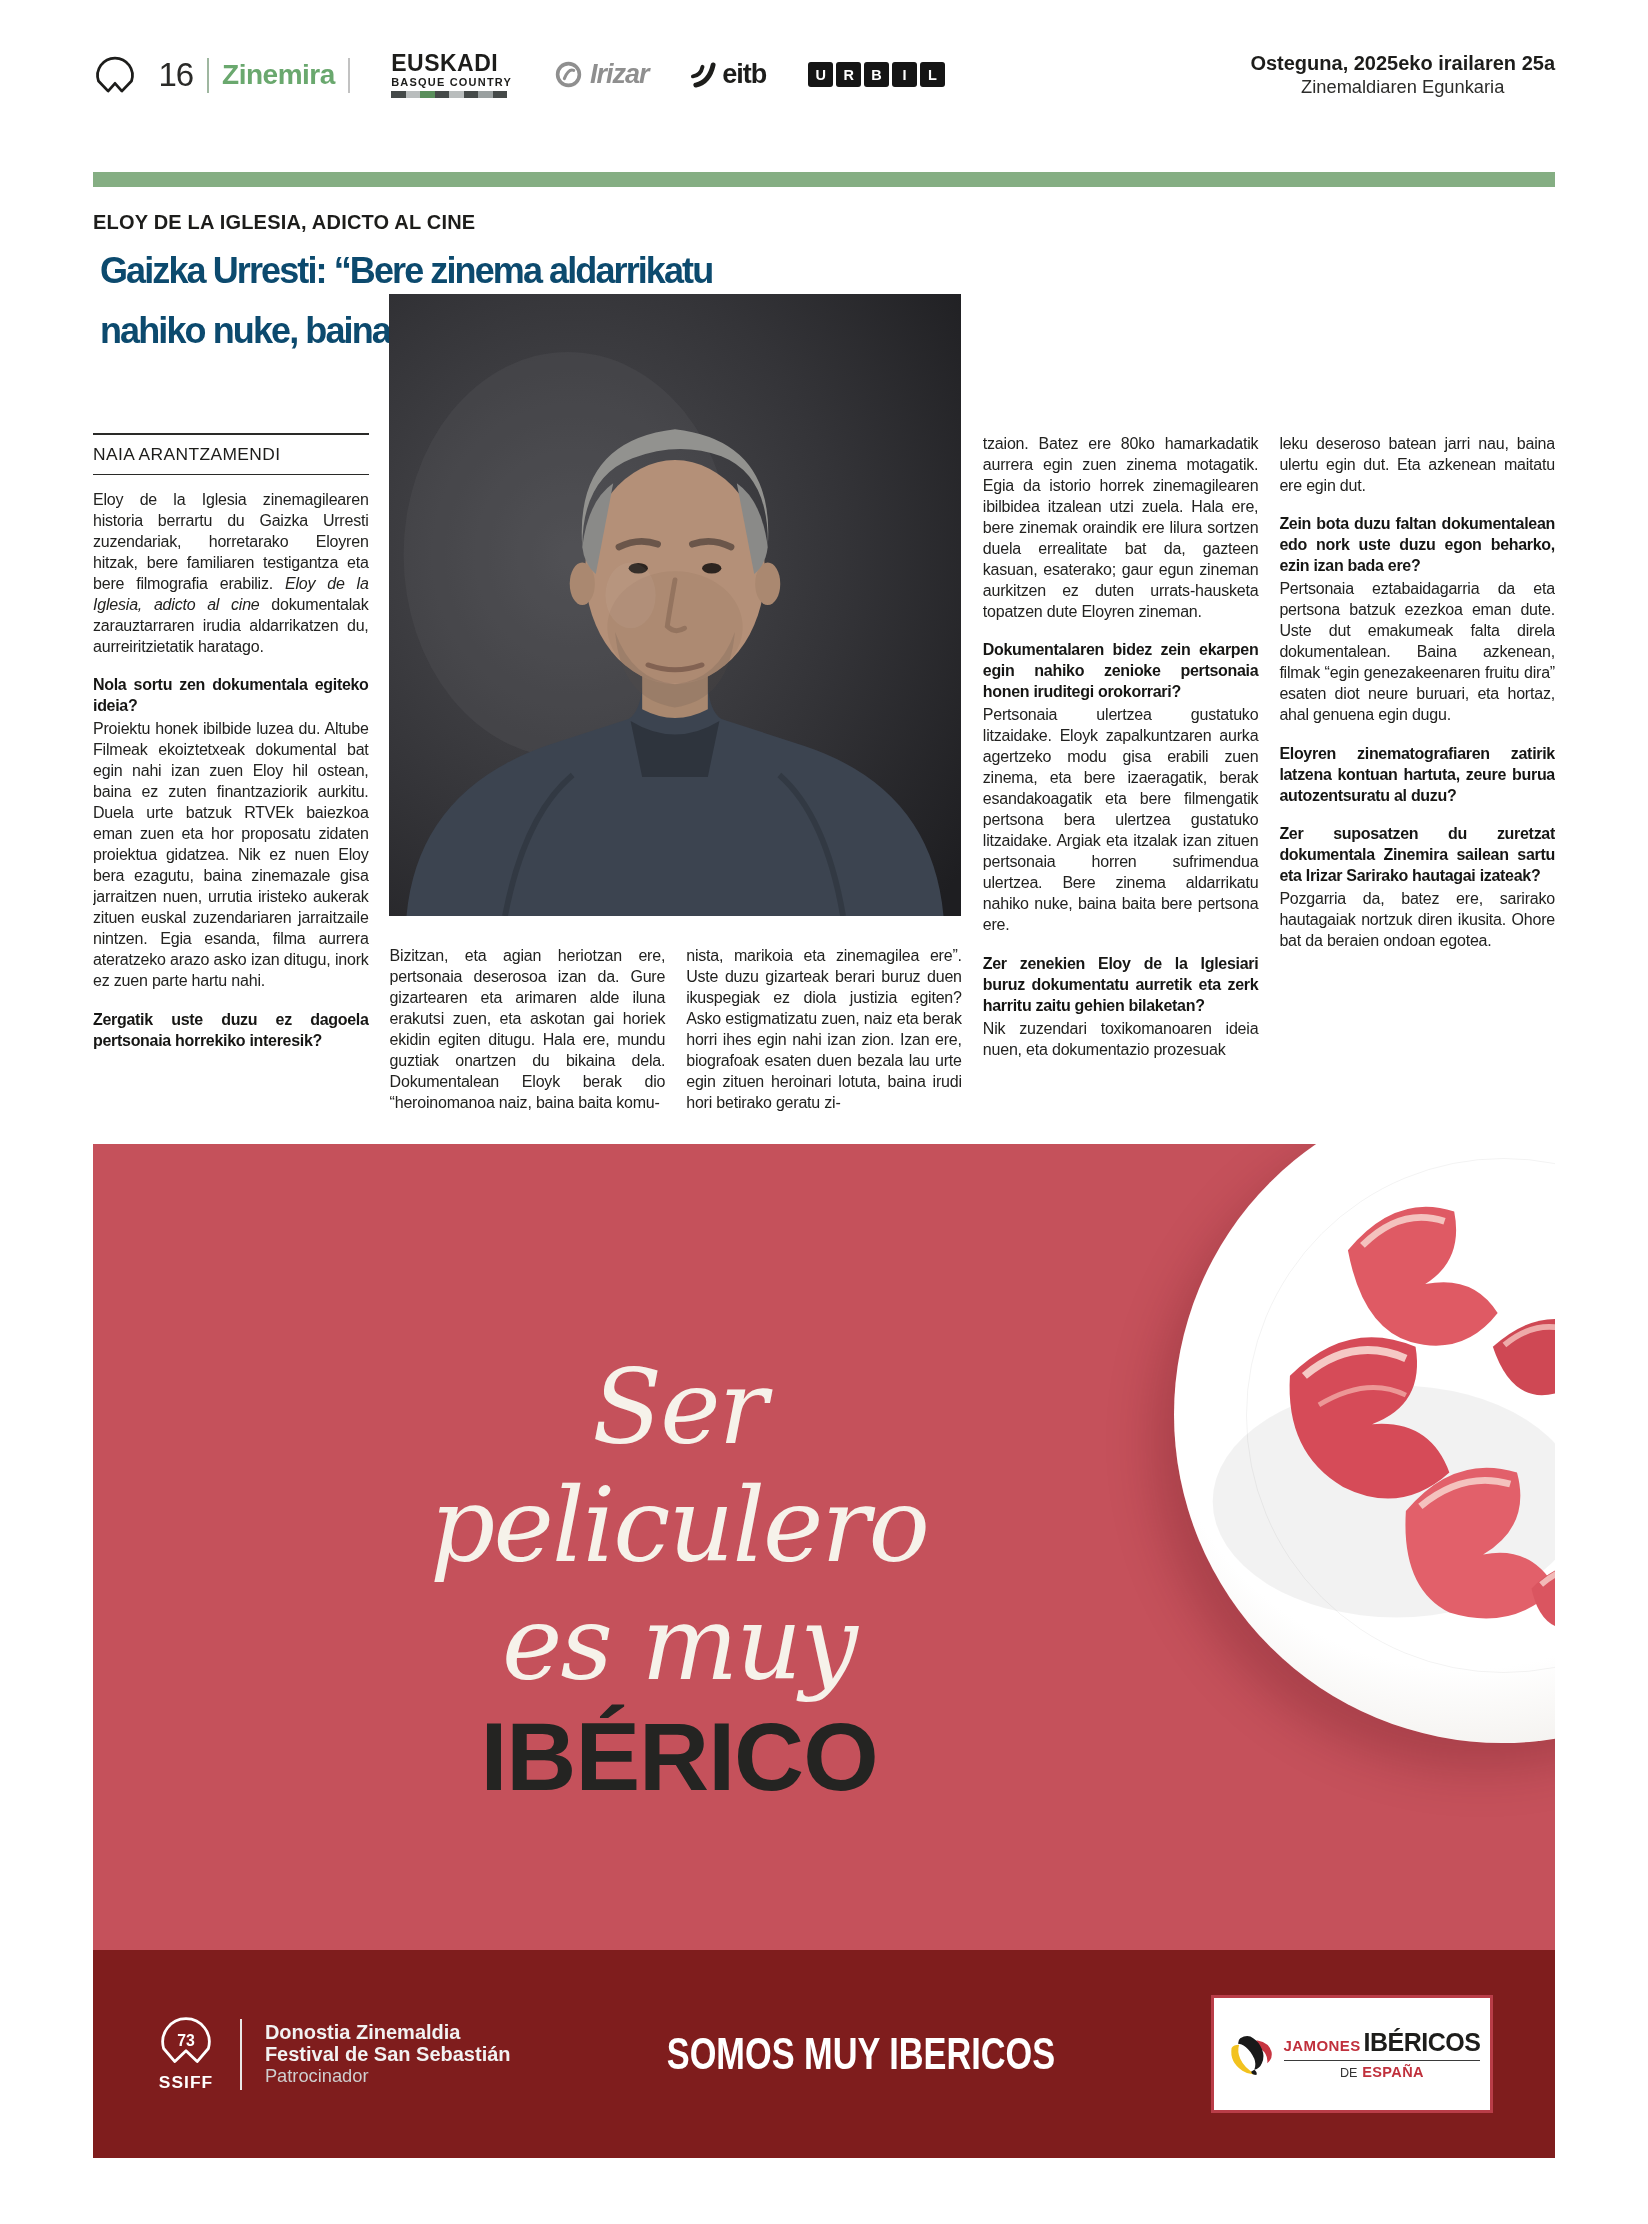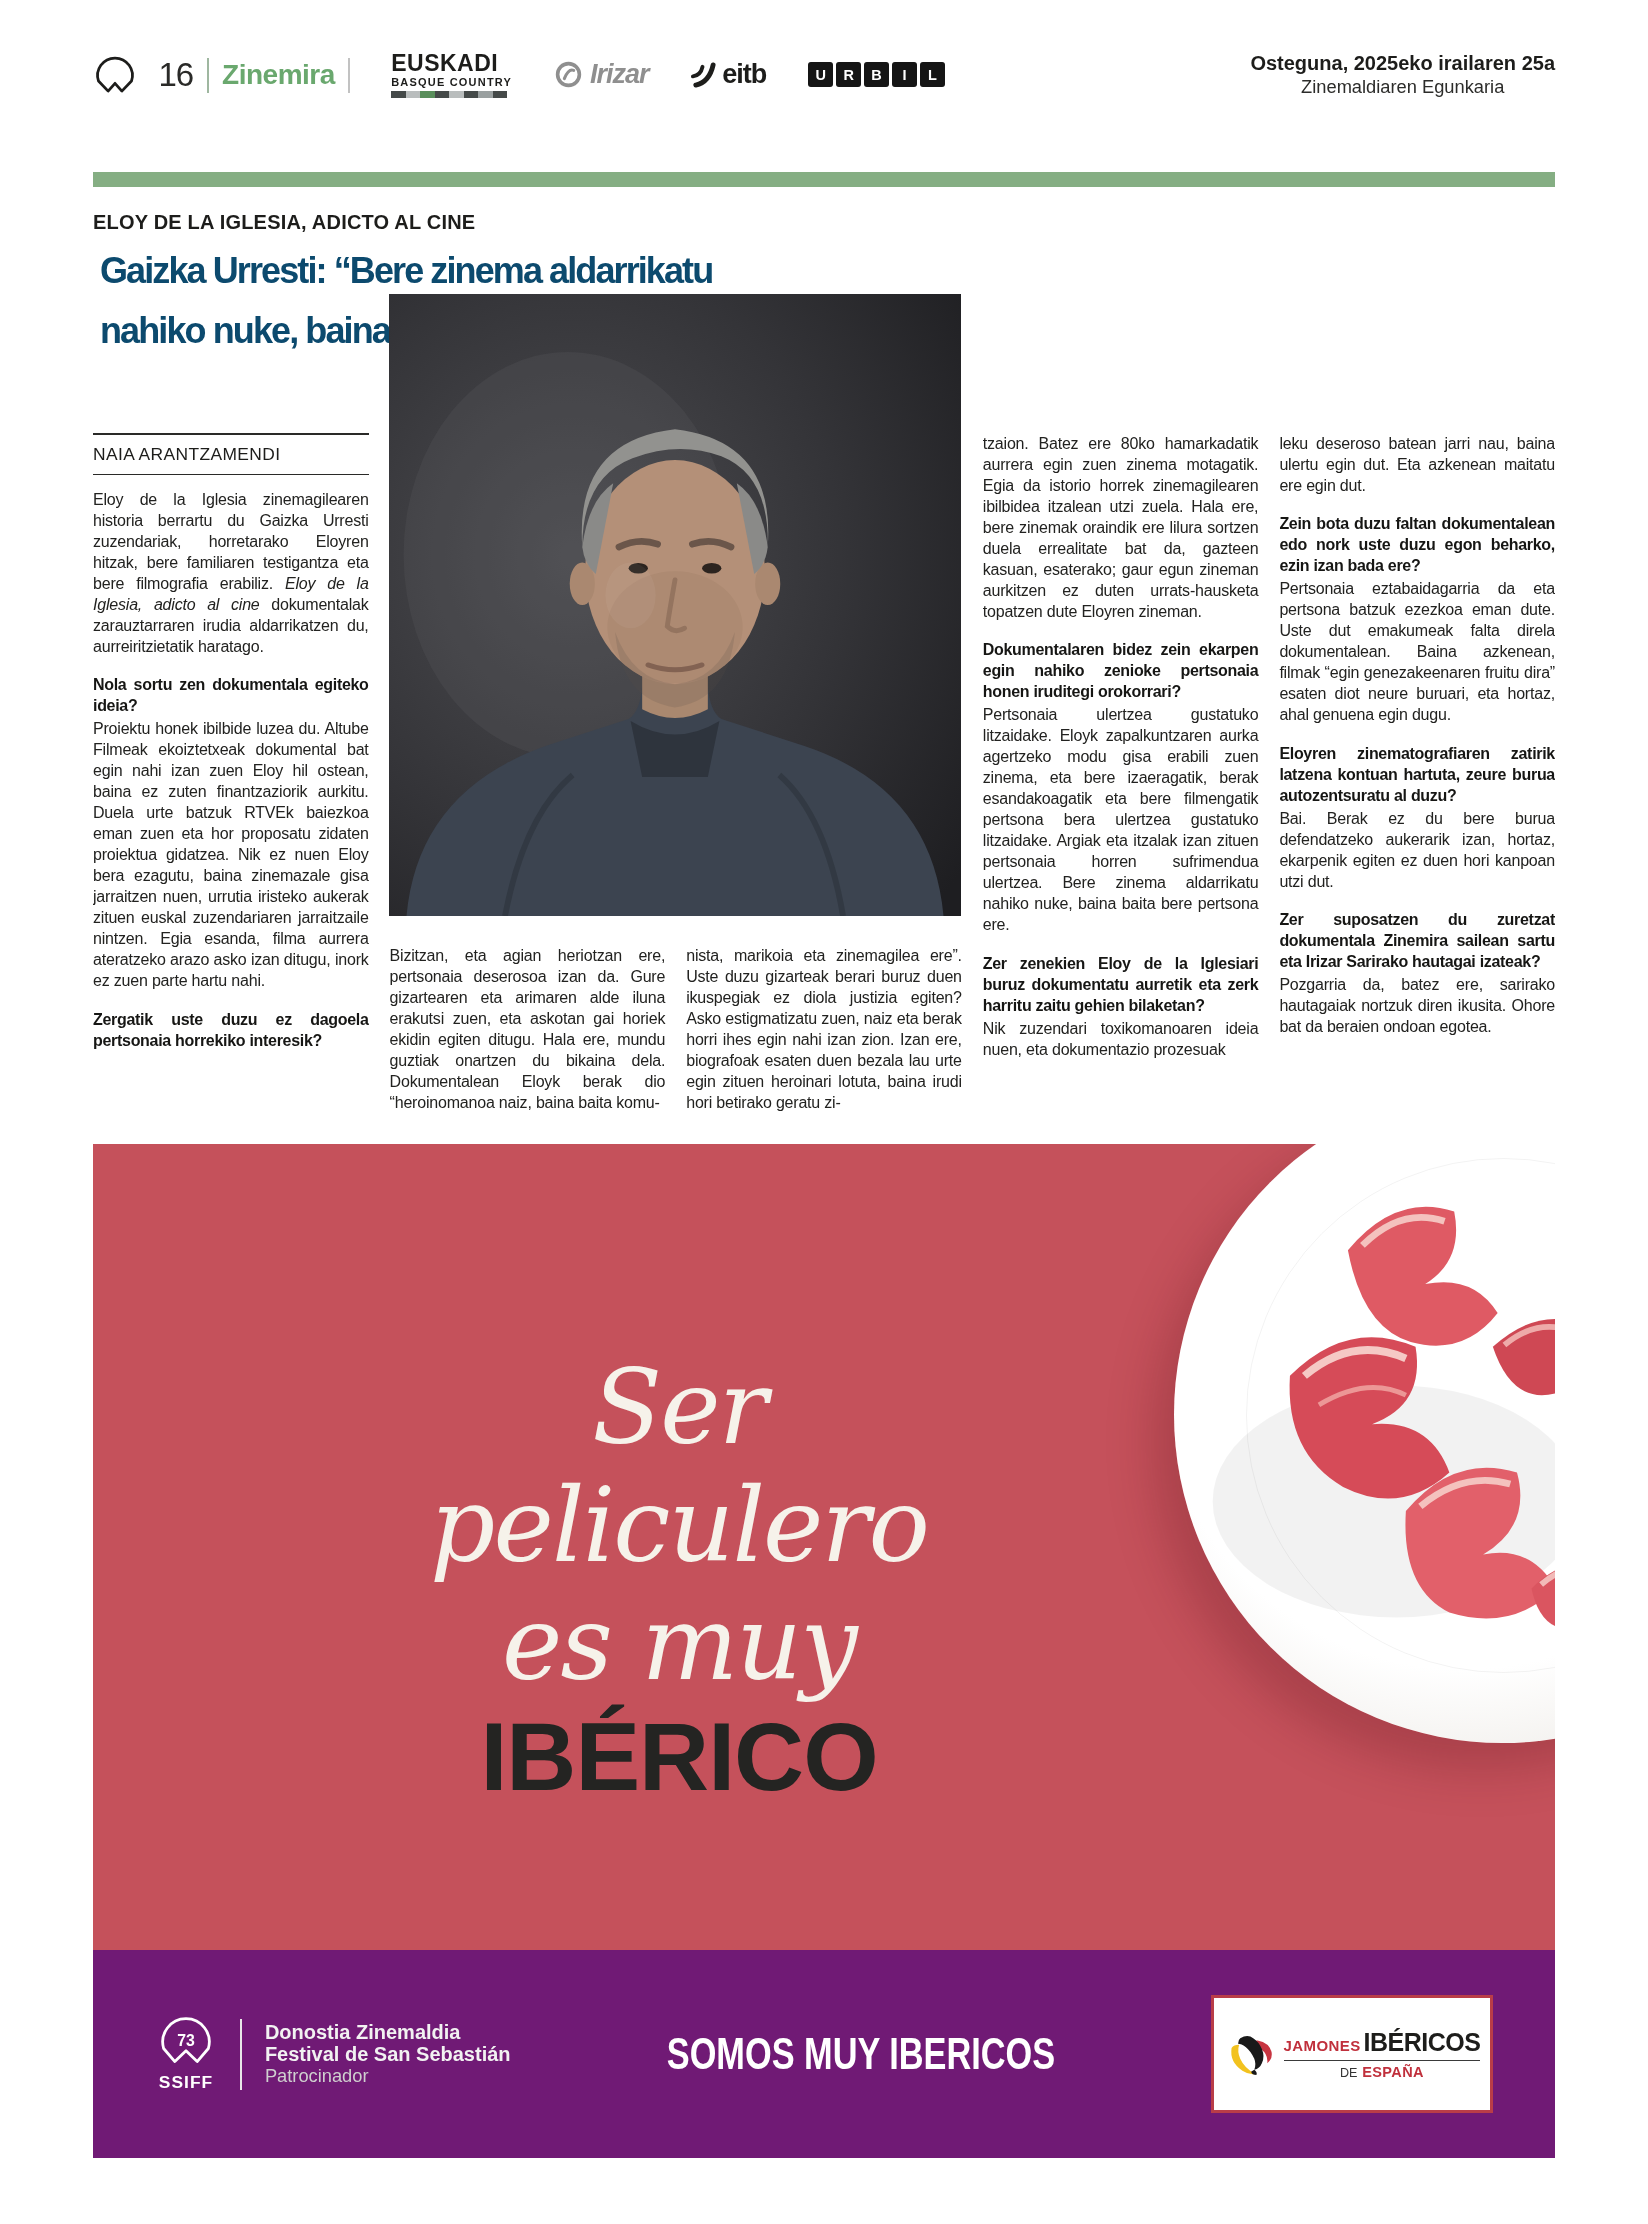--- a/index.html
+++ b/index.html
@@ -53,21 +53,21 @@
   .ad-red{position:absolute;top:0;left:0;right:0;height:806px;background:#c5515b;overflow:hidden;}
   .plate{position:absolute;left:1081px;top:-58px;width:657px;height:657px;border-radius:50%;
          background:radial-gradient(circle at 44% 42%, #ffffff 58%, #f3f1ee 76%, #e6e4e0 100%);
          box-shadow:-21px 27px 46px rgba(90,20,28,0.25);}
   .plate-ring{position:absolute;left:11%;top:11%;width:78%;height:78%;border-radius:50%;
               border:1.9px solid rgba(0,0,0,0.05);}
   .ad-text{position:absolute;left:108px;top:205px;width:956px;text-align:center;}
   .ad-script{font-family:"DejaVu Serif",serif;font-style:italic;font-size:102px;line-height:118px;
              color:#f6f2ea;letter-spacing:-1.9px;}
   .ad-iberico{font-size:97px;line-height:100px;font-weight:700;letter-spacing:-1px;color:#242422;margin-top:3.9px;}
-  .ad-black{position:absolute;top:806px;left:0;right:0;bottom:0;background:#701a75;display:flex;
+  .ad-black{position:absolute;top:806px;left:0;right:0;bottom:0;background:#7f1d1d;display:flex;
             align-items:center;padding:0 62px;box-sizing:border-box;color:#fff;}
   .ssiff{display:flex;flex-direction:column;align-items:center;gap:3.9px;}
   .ssiff .lbl{font-size:17.4px;font-weight:700;letter-spacing:1px;}
   .foot-div{width:1.9px;height:71px;background:#e8e8e8;margin:0 23px;}
   .fest{line-height:22px;}
   .fest .b{font-size:20px;font-weight:700;color:#f2f2f2;}
   .fest .r{font-size:18.3px;color:#cfcfcf;}
   .slogan-wrap{flex:1;text-align:center;}
   .slogan{display:inline-block;font-size:44px;font-weight:700;letter-spacing:0px;color:#ffffff;
           transform:scaleX(0.78);transform-origin:center;white-space:nowrap;}
@@ -211,21 +211,20 @@
       <p class="q">Dokumentalaren bidez zein ekarpen egin nahiko zenioke pertsonaia honen iruditegi orokorrari?</p>
       <p class="a">Pertsonaia ulertzea gustatuko litzaidake. Eloyk zapalkuntzaren aurka agertzeko modu gisa erabili zuen zinema, eta bere izaeragatik, berak esandakoagatik eta bere filmengatik pertsona bera ulertzea gustatuko litzaidake. Argiak eta itzalak izan zituen pertsonaia horren sufrimendua ulertzea. Bere zinema aldarrikatu nahiko nuke, baina baita bere pertsona ere.</p>
       <p class="q">Zer zenekien Eloy de la Iglesiari buruz dokumentatu aurretik eta zerk harritu zaitu gehien bilaketan?</p>
       <p class="a">Nik zuzendari toxikomanoaren ideia nuen, eta dokumentazio prozesuak</p>
     </div>
     <div class="col">
       <p>leku deseroso batean jarri nau, baina ulertu egin dut. Eta azkenean maitatu ere egin dut.</p>
       <p class="q">Zein bota duzu faltan dokumentalean edo nork uste duzu egon beharko, ezin izan bada ere?</p>
       <p class="a">Pertsonaia eztabaidagarria da eta pertsona batzuk ezezkoa eman dute. Uste dut emakumeak falta direla dokumentalean. Baina azkenean, filmak “egin genezakeenaren fruitu dira” esaten diot neure buruari, eta hortaz, ahal genuena egin dugu.</p>
       <p class="q">Eloyren zinematografiaren zatirik latzena kontuan hartuta, zeure burua autozentsuratu al duzu?</p>
-      <p class="a">Bai. Berak ez du bere burua defendatzeko aukerarik izan, hortaz, ekarpenik egiten ez duen hori kanpoan utzi dut.</p>
       <p class="q">Zer suposatzen du zuretzat dokumentala Zinemira sailean sartu eta Irizar Sarirako hautagai izateak?</p>
       <p class="a">Pozgarria da, batez ere, sarirako hautagaiak nortzuk diren ikusita. Ohore bat da beraien ondoan egotea.</p>
     </div>
   </div>
 
   <div class="ad">
     <div class="ad-red">
       <div class="plate">
         <div class="plate-ring"></div>
         <svg width="657" height="657" viewBox="0 0 680 680">

